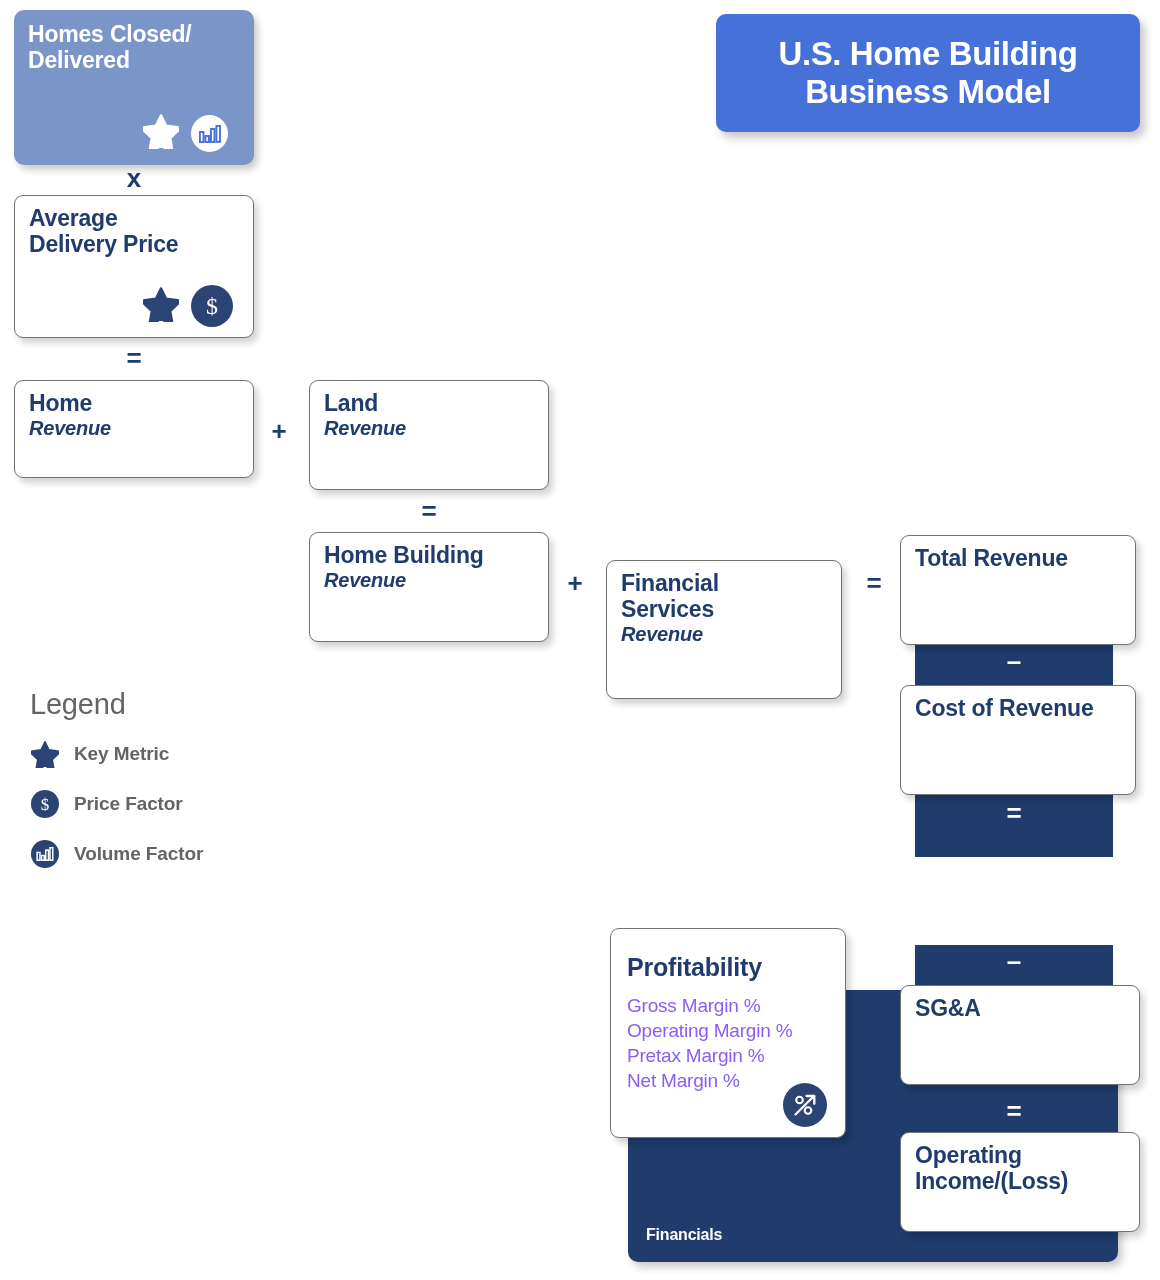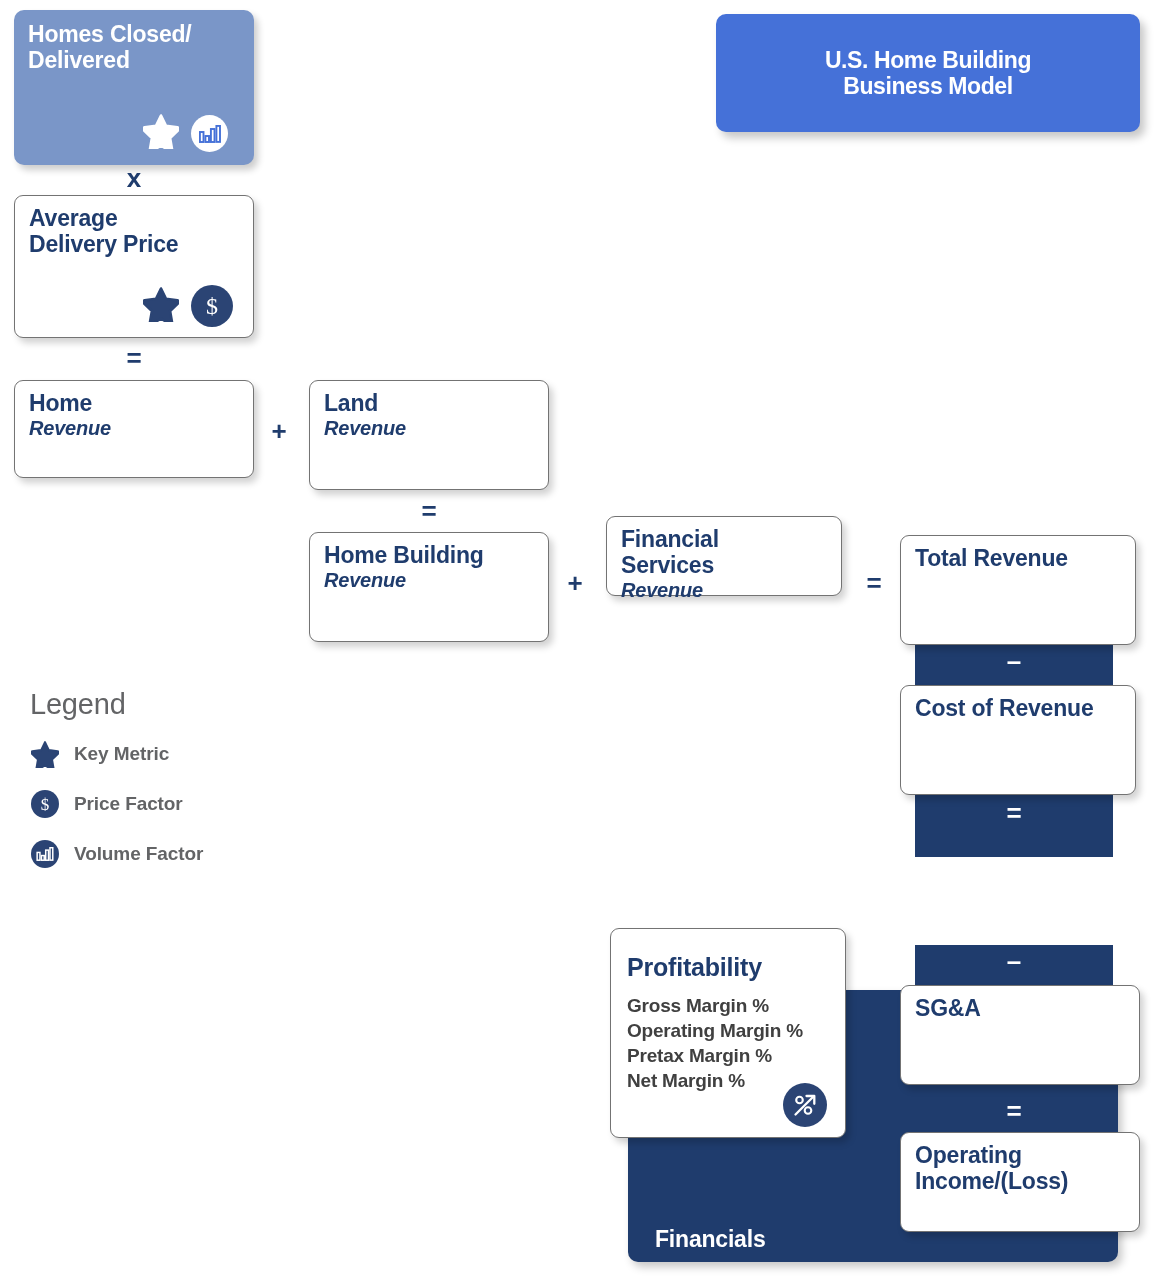--- a/index.html
+++ b/index.html
@@ -53,21 +53,21 @@
     background: #4571D8;
     border-radius: 10px;
     box-shadow: 5px 6px 8px rgba(0,0,0,0.22);
     color: #ffffff;
     display: flex;
     align-items: center;
     justify-content: center;
     text-align: center;
   }
   #title-banner .ttxt {
-    font-size: 23px;
+    font-size: 33px;
     font-weight: bold;
     line-height: 1.14;
     letter-spacing: -0.4px;
   }
 
   
   #homes-closed {
     position: absolute;
     left: 14px;
     top: 10px;
@@ -129,24 +129,23 @@
     height: 272px;
     background: #1F3C6D;
     border-radius: 10px;
     box-shadow: 4px 5px 8px rgba(0,0,0,0.22);
   }
   #financials-label {
     position: absolute;
     left: 646px;
     top: 1226px;
     color: #ffffff;
-    font-size: 23px;
-    font-weight: bold;
-    letter-spacing: -0.2px;
-    margin-left: 9px;
+    font-size: 16px;
+    font-weight: bold;
+    letter-spacing: -0.2px;
   }
   
   .navy-strip {
     position: absolute;
     left: 915px;
     width: 198px;
     background: #1F3C6D;
   }
 
   
@@ -176,23 +175,23 @@
   }
   .legend-icon {
     width: 30px;
     display: flex;
     align-items: center;
     justify-content: center;
   }
 
   .prof-list {
     font-size: 19px;
-    font-weight: bold;
+    font-weight: normal;
     line-height: 1.32;
-    color: #404040;
+    color: #8b5cf6;
     letter-spacing: -0.2px;
     margin-top: 12px;
   }
 </style>
 </head>
 <body>
 
 <div id="canvas">
 
   <div id="financials-panel"></div>
@@ -264,21 +263,21 @@
 
   <div class="op" style="left:411px;top:498px;width:36px;">=</div>
 
   <div class="box" style="left:309px;top:532px;width:240px;height:110px;">
     <div class="title">Home Building</div>
     <div class="sub">Revenue</div>
   </div>
 
   <div class="op" style="left:558px;top:570px;width:34px;">+</div>
 
-  <div class="box" style="left:606px;top:516px;width:236px;height:80px;">
+  <div class="box" style="left:606px;top:560px;width:236px;height:139px;">
     <div class="title" style="white-space:pre-line;">Financial
 Services</div>
     <div class="sub">Revenue</div>
   </div>
 
   <div class="op" style="left:856px;top:570px;width:36px;">=</div>
 
   <div class="box" style="left:900px;top:535px;width:236px;height:110px;">
     <div class="title">Total Revenue</div>
   </div>

